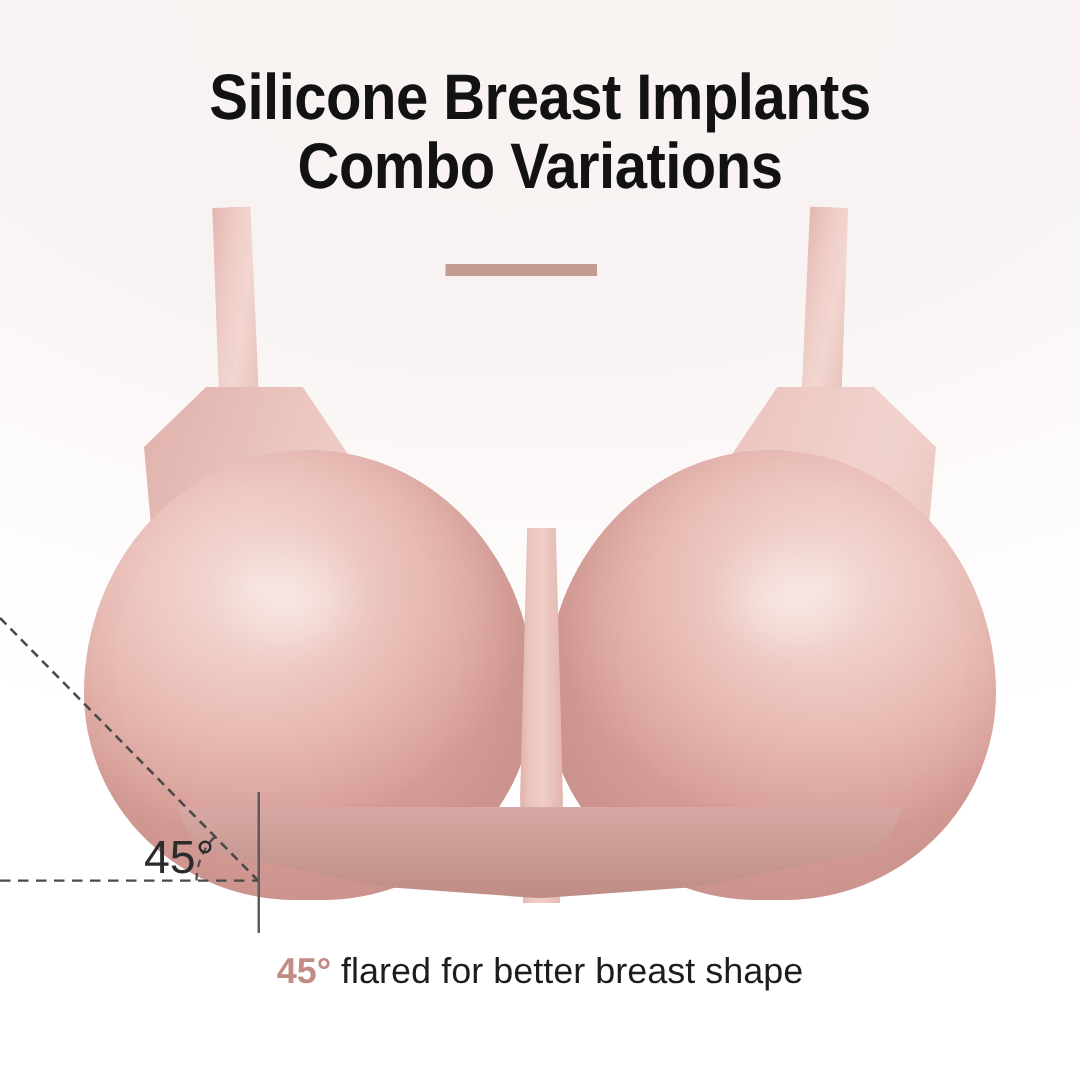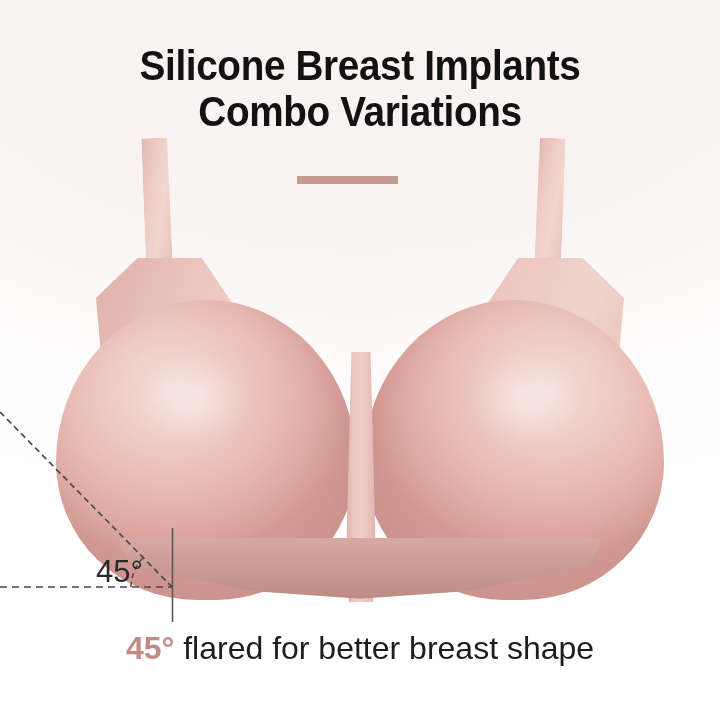--- a/index.html
+++ b/index.html
@@ -144,21 +144,21 @@
   .angle-label {
     position:absolute; left:96px; top:556px;
     font-size:31px; line-height:31px; color:#2b2b2b;
     letter-spacing:0px;
   }
 
   
   .caption {
     position:absolute; left:0; top:630px; width:720px;
     text-align:center;
-    font-size:32px; line-height:36px;
+    font-size:24px; line-height:36px;
     color:#1d1d1d;
     white-space:nowrap;
   }
   .caption .deg {
     font-weight:700;
     color:#c38b86;
   }
 </style>
 </head>
 <body>

